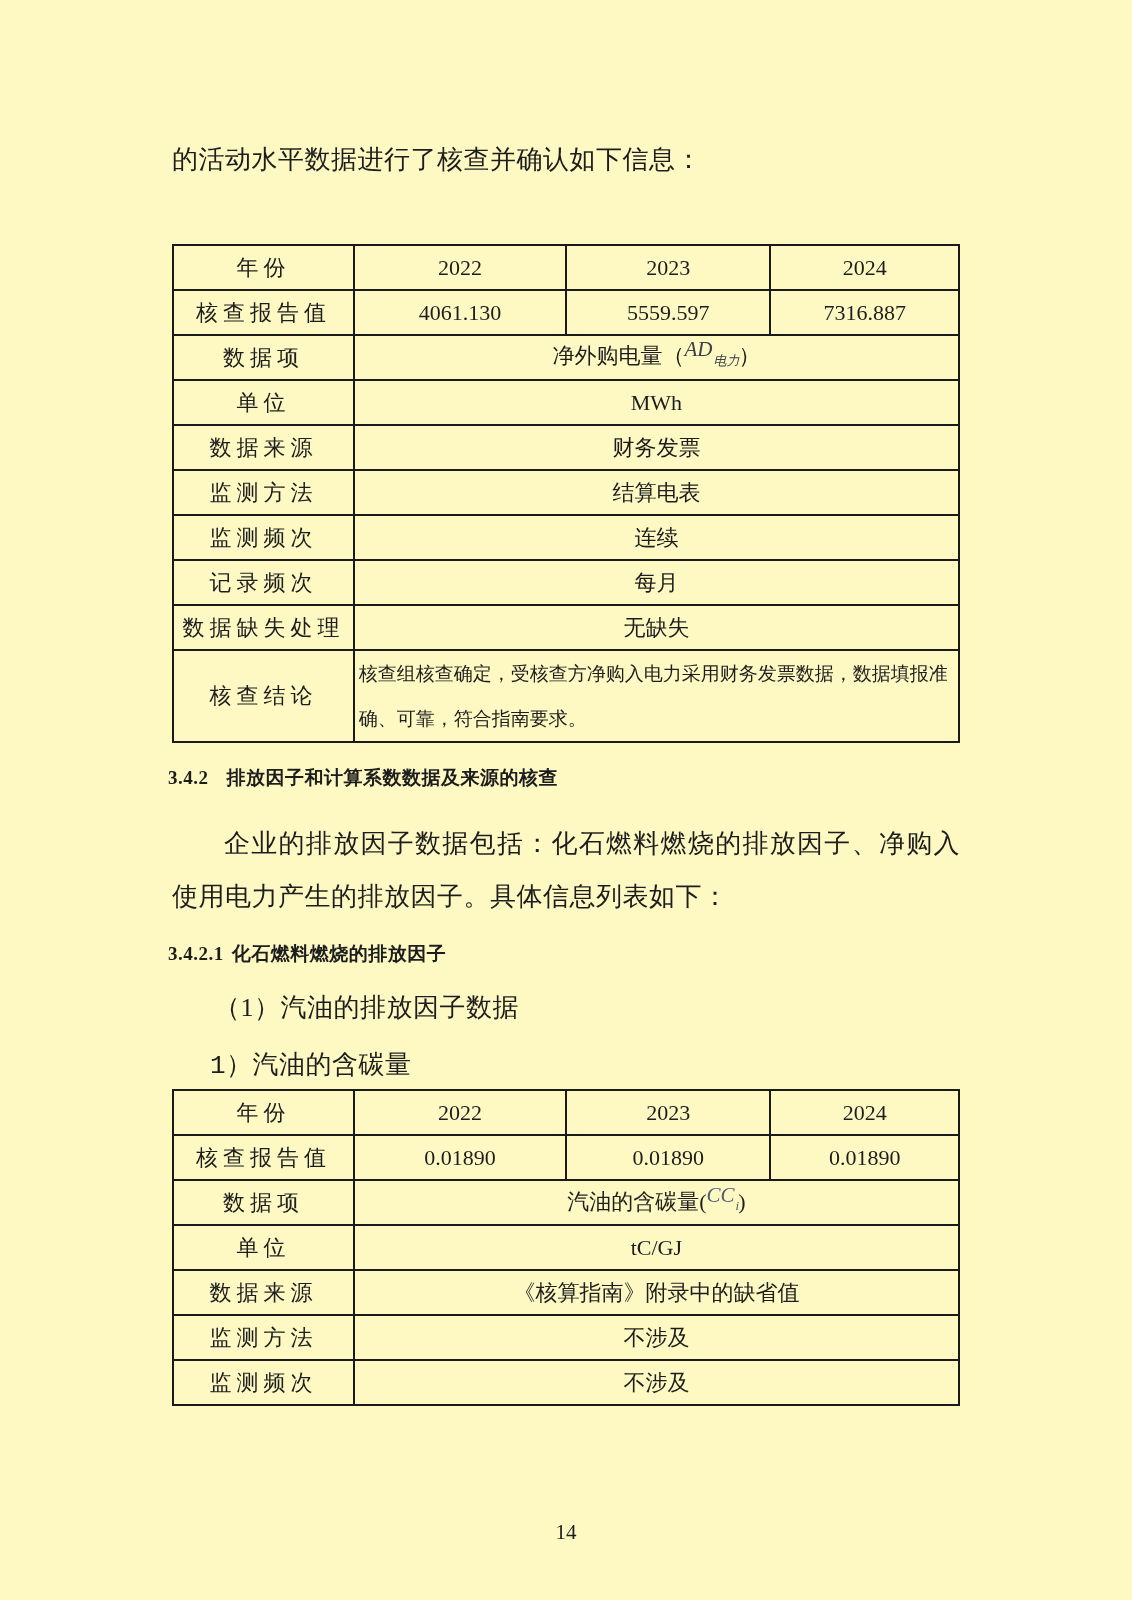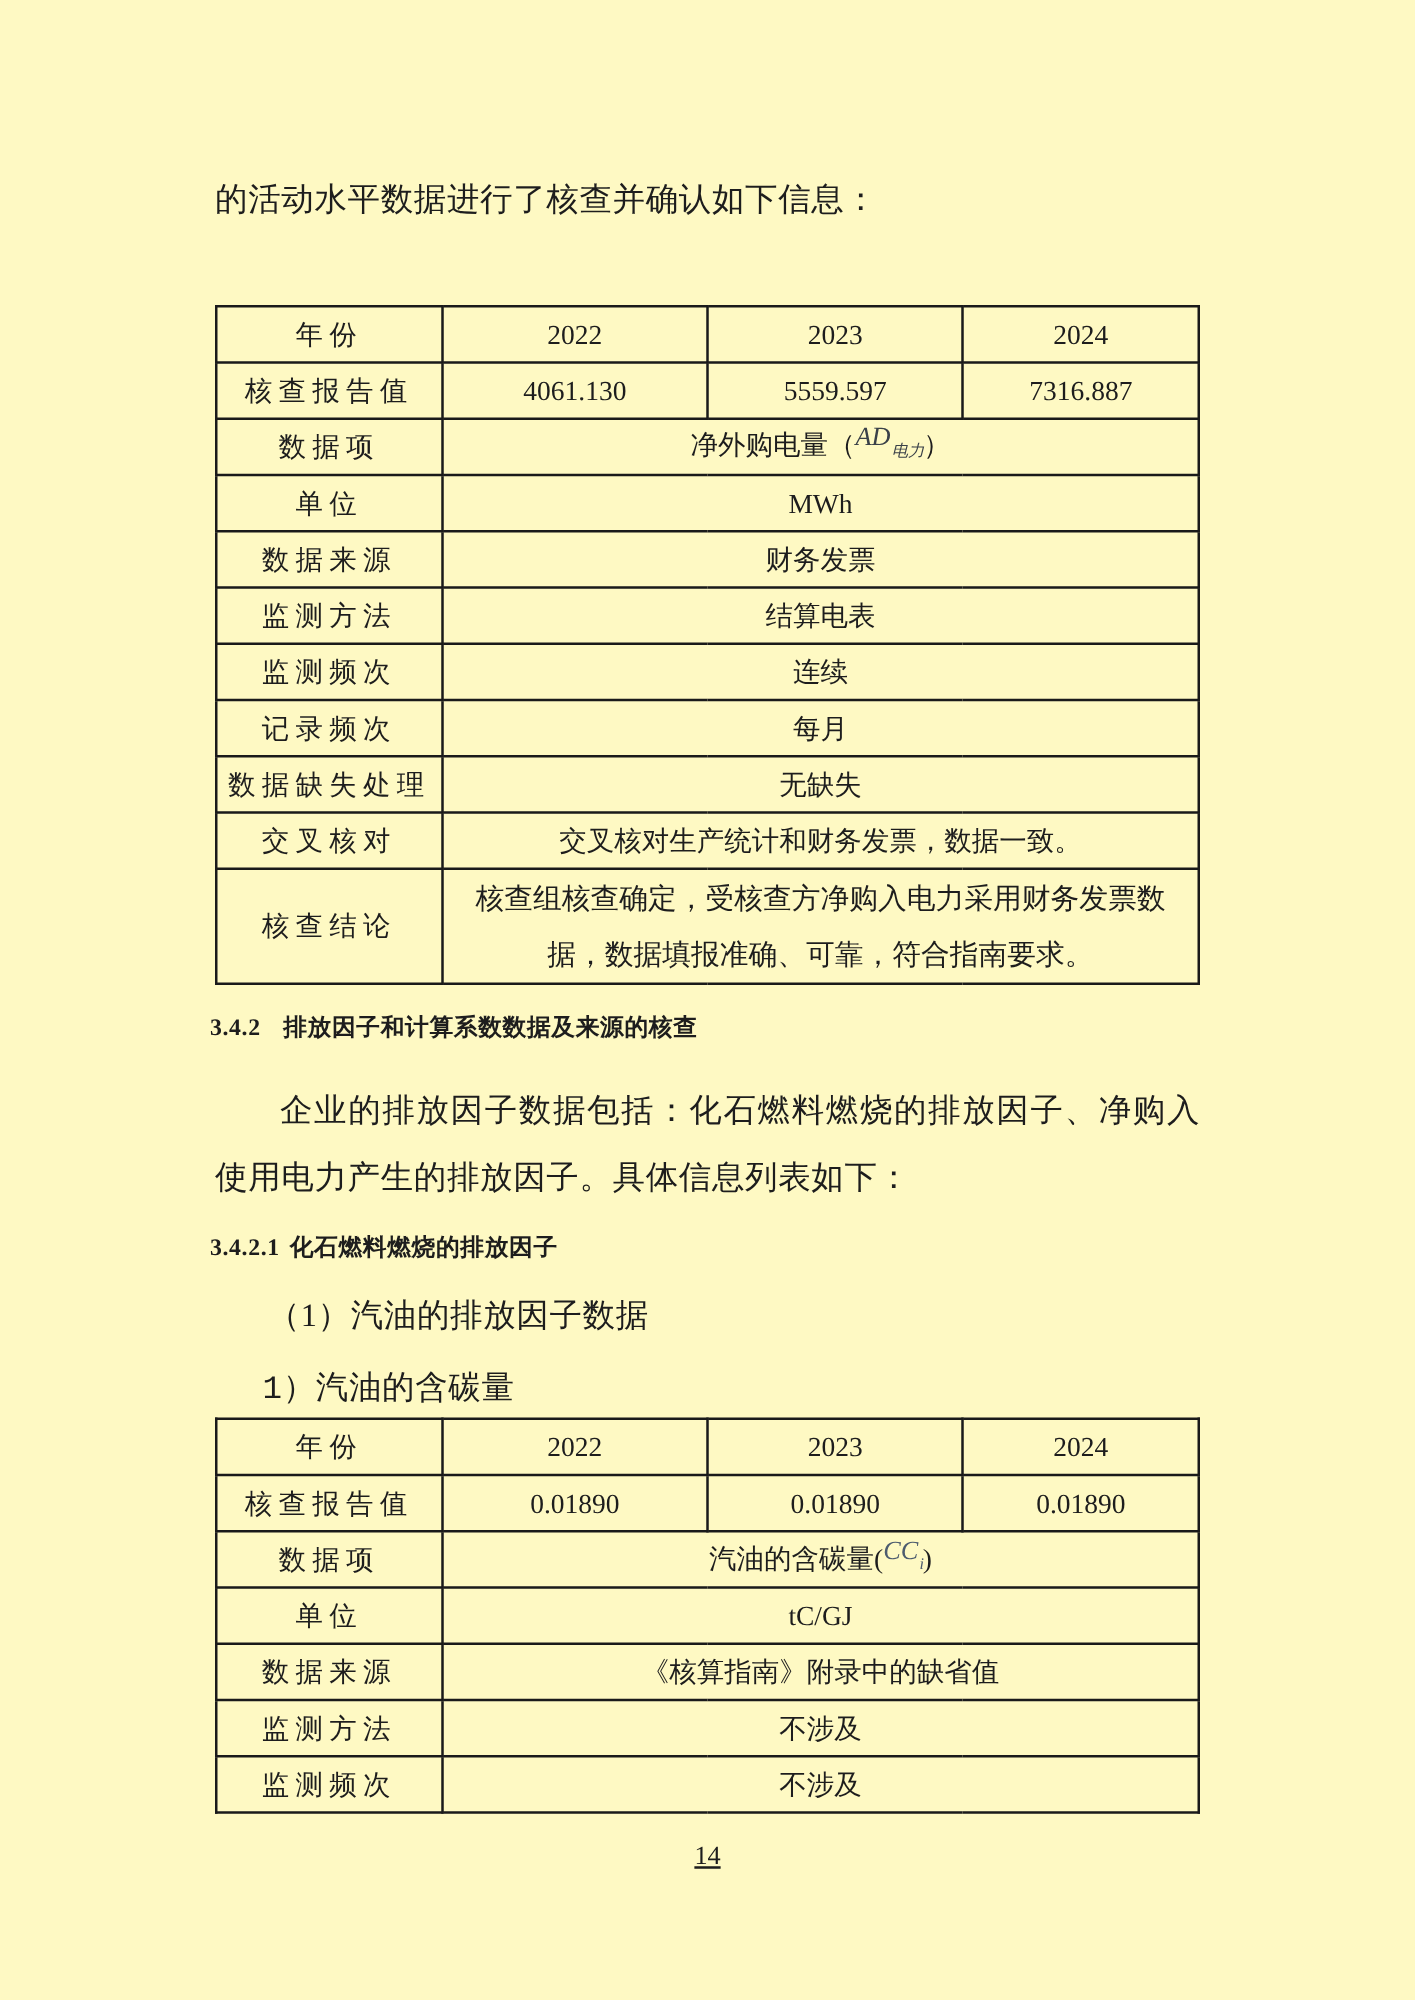--- a/index.html
+++ b/index.html
@@ -18,21 +18,21 @@
     margin-top:66px;
   }
   table.vtable td {
     border:2px solid #1a1a1a; text-align:center; vertical-align:middle;
     font-size:22px; height:43px; padding:0 4px; overflow:hidden;
   }
   td.lbl { letter-spacing:5px; padding-left:9px; }
   td.num { font-size:24px; letter-spacing:0; }
   td.left { text-align:left; padding-left:10px; letter-spacing:0; }
   td.tall { height:90px; }
-  .wrapline { display:block; width:100%; line-height:45px; font-size:23px; word-break:break-all; text-align:center; }
+  .wrapline { display:block; width:100%; line-height:45px; font-size:19px; word-break:break-all; text-align:left; }
 
   .fml { font-style:italic; position:relative; top:-7px; font-size:21px; white-space:nowrap; }
   .fml-ad { color:#3a4148; }
   .fml-cc { color:#4d5c6e; }
   .fml sub { font-size:13px; position:relative; top:3px; left:1px; }
 
   h2.sec {
     margin:18px 0 0 -4px; font-size:19px; line-height:34px; font-weight:bold;
     letter-spacing:0.5px;
   }
@@ -43,22 +43,22 @@
   p.body-para {
     margin:22px 0 0 0; font-size:26px; line-height:53px;
     text-align:justify; text-indent:52px; letter-spacing:0.5px;
   }
   p.list-item { margin:20px 0 0 0; font-size:26px; line-height:34px; padding-left:42px; letter-spacing:0.5px; }
   p.list-sub  { margin:24px 0 0 0; font-size:26px; line-height:34px; padding-left:38px; letter-spacing:0.5px;font-family:Liberation Mono, monospace; }
 
   table.t2 { margin-top:6px; }
 
   .page-number {
-    position:absolute; top:1472px; left:0; width:100%;
-    text-align:center; font-size:21px;text-decoration:underline;
+    position:absolute; top:1520px; left:0; width:100%;
+    text-align:center; font-size:21px;
   }
 </style>
 </head>
 <body>
 
 <div class="page">
   <div class="content">
 
     <p class="intro">的活动水平数据进行了核查并确认如下信息：</p>
 
@@ -104,24 +104,20 @@
           <td class="lbl">监测频次</td>
           <td colspan="3">连续</td>
         </tr>
         <tr>
           <td class="lbl">记录频次</td>
           <td colspan="3">每月</td>
         </tr>
         <tr>
           <td class="lbl">数据缺失处理</td>
           <td colspan="3">无缺失</td>
-        </tr>
-        <tr>
-          <td class="lbl">交叉核对</td>
-          <td colspan="3" class="left">交叉核对生产统计和财务发票，数据一致。</td>
         </tr>
         <tr>
           <td class="lbl tall">核查结论</td>
           <td colspan="3" class="left tall">
             <span class="wrapline">核查组核查确定，受核查方净购入电力采用财务发票数据，数据填报准确、可靠，符合指南要求。</span>
           </td>
         </tr>
       </tbody>
     </table>
 

